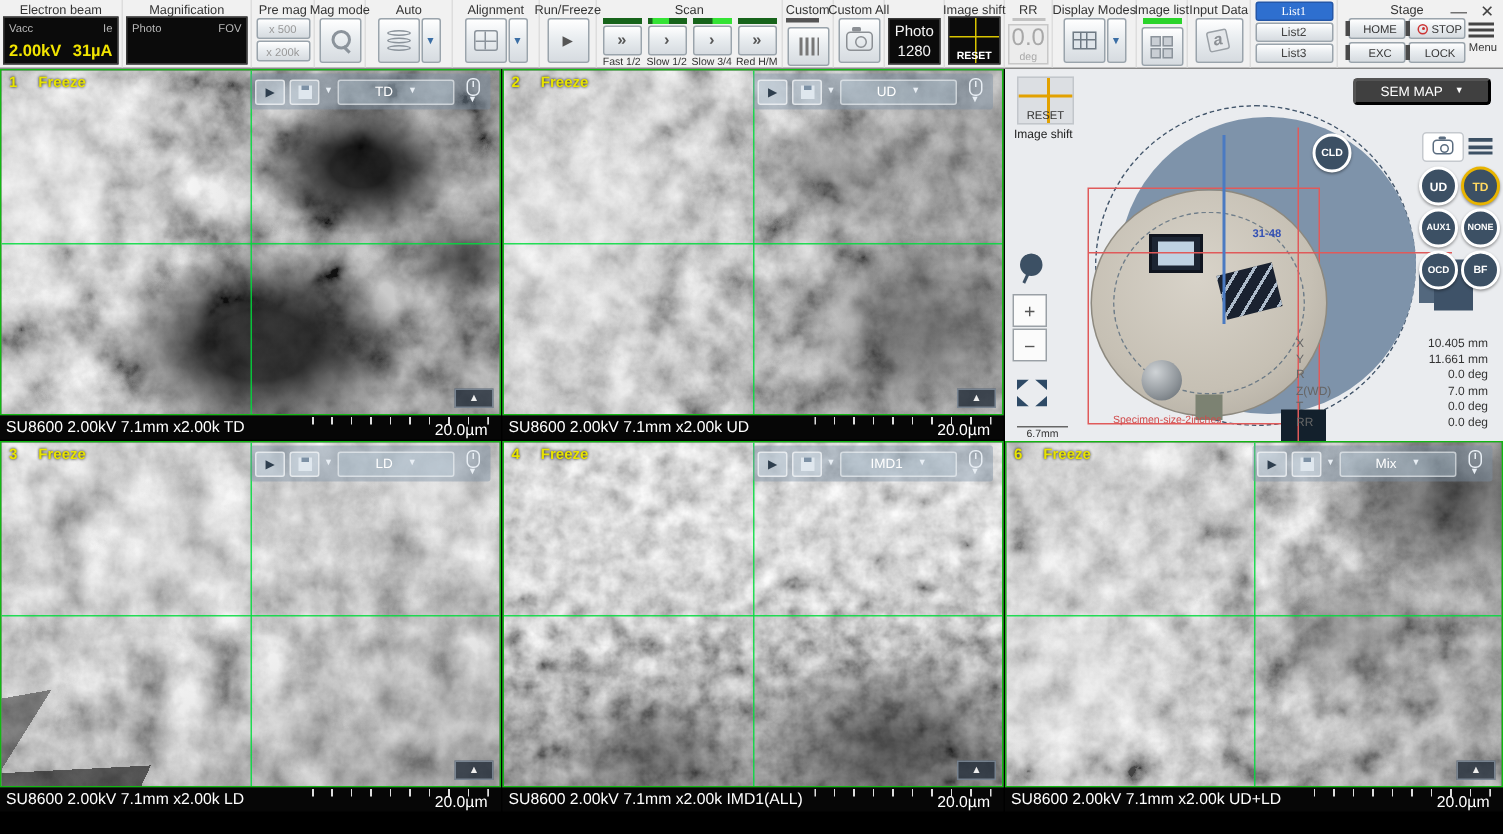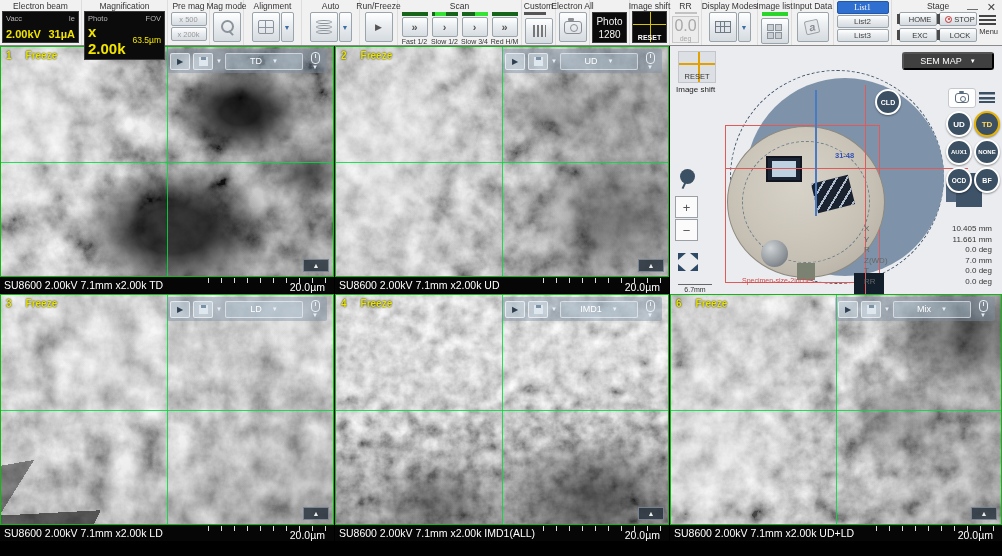--- a/index.html
+++ b/index.html
@@ -254,64 +254,60 @@
       </div>
     </div>
 
     <div class="tg" style="width:86px">
       <div class="gl">Magnification</div>
       <div class="bp">
         <div class="bprow">
             <span class="bplab">Photo</span>
             <span class="bplab">FOV</span>
           </div>
-        <div class="bprow">
-            <span class="bigmag">x 2.00k</span>
-            <span class="smmag">63.5µm</span>
-          </div>
       </div>
     </div>
 
     <div class="tg" style="width:42px">
       <div class="gl">Pre mag</div>
       <button class="btn minibtn">x 500</button>
       <button class="btn minibtn">x 200k</button>
     </div>
 
     <div class="tg" style="width:34px">
       <div class="gl">Mag mode</div>
       <button class="btn sqbtn">
           <span class="ic-mag"></span>
         </button>
-    </div>
-
-    <div class="tg" style="width:58px">
-      <div class="gl">Alignment</div>
-      <div class="pair">
-        <button class="btn sqbtn">
-            <span class="ic-align"></span>
-          </button>
-        <button class="btn ddbtn">▼</button>
-      </div>
     </div>
 
     <div class="tg" style="width:58px">
       <div class="gl">Auto</div>
       <div class="pair">
         <button class="btn sqbtn">
             <span class="ic-auto">
               <i></i>
               <i></i>
               <i></i>
             </span>
           </button>
         <button class="btn ddbtn">▼</button>
       </div>
     </div>
 
+    <div class="tg" style="width:58px">
+      <div class="gl">Alignment</div>
+      <div class="pair">
+        <button class="btn sqbtn">
+            <span class="ic-align"></span>
+          </button>
+        <button class="btn ddbtn">▼</button>
+      </div>
+    </div>
+
     <div class="tg" style="width:38px">
       <div class="gl">Run/Freeze</div>
       <button class="btn sqbtn" style="font-size:9px;color:#555">▶</button>
     </div>
 
     <div class="tg" style="width:124px">
       <div class="gl">Scan</div>
       <div class="scanrow">
         <div class="scol">
           <div class="sbar"></div>
@@ -342,21 +338,21 @@
 
     <div class="tg" style="width:34px">
       <div class="gl">Custom</div>
       <div class="darkbar"></div>
       <button class="btn sqbtn" style="height:26px">
           <span class="ic-custom"></span>
         </button>
     </div>
 
     <div class="tg" style="width:34px">
-      <div class="gl">Electron All</div>
+      <div class="gl">Custom All</div>
       <button class="btn sqbtn">
           <span class="ic-cam"></span>
         </button>
     </div>
 
     <div class="tg" style="width:40px">
       <div class="gl">&nbsp;</div>
       <div class="capdisp">
         <span>Photo</span>
         <span>1280</span>

